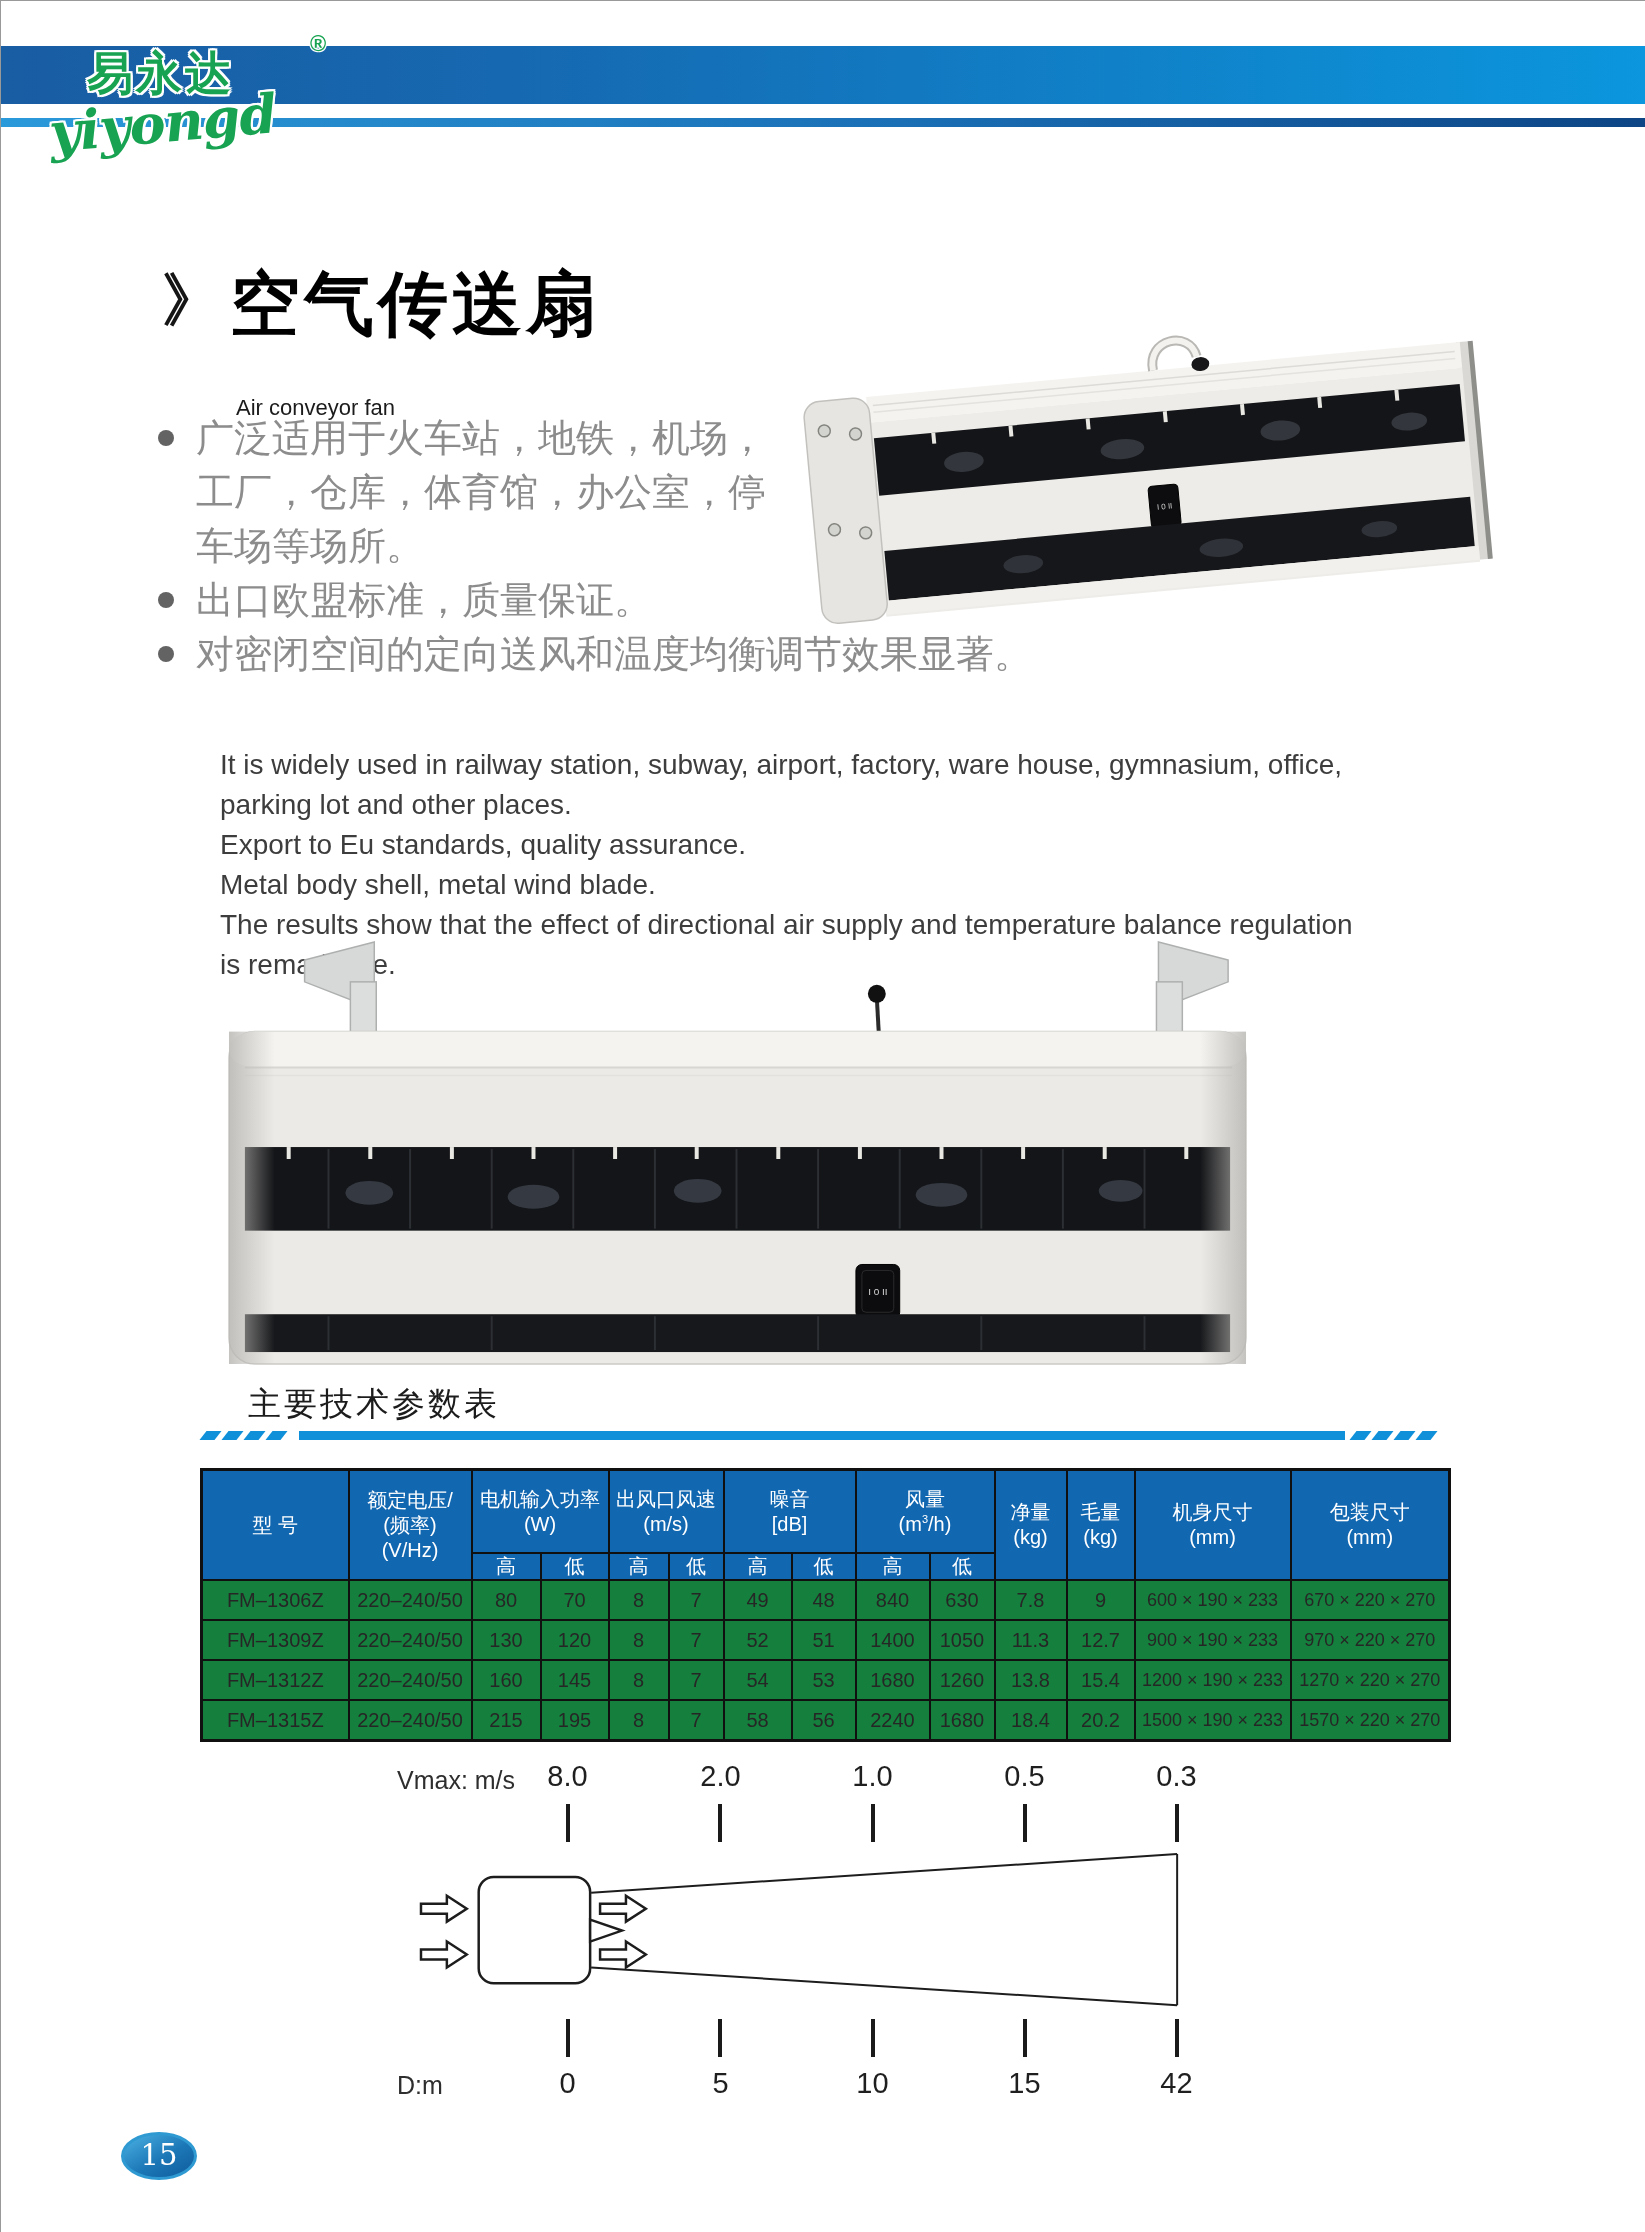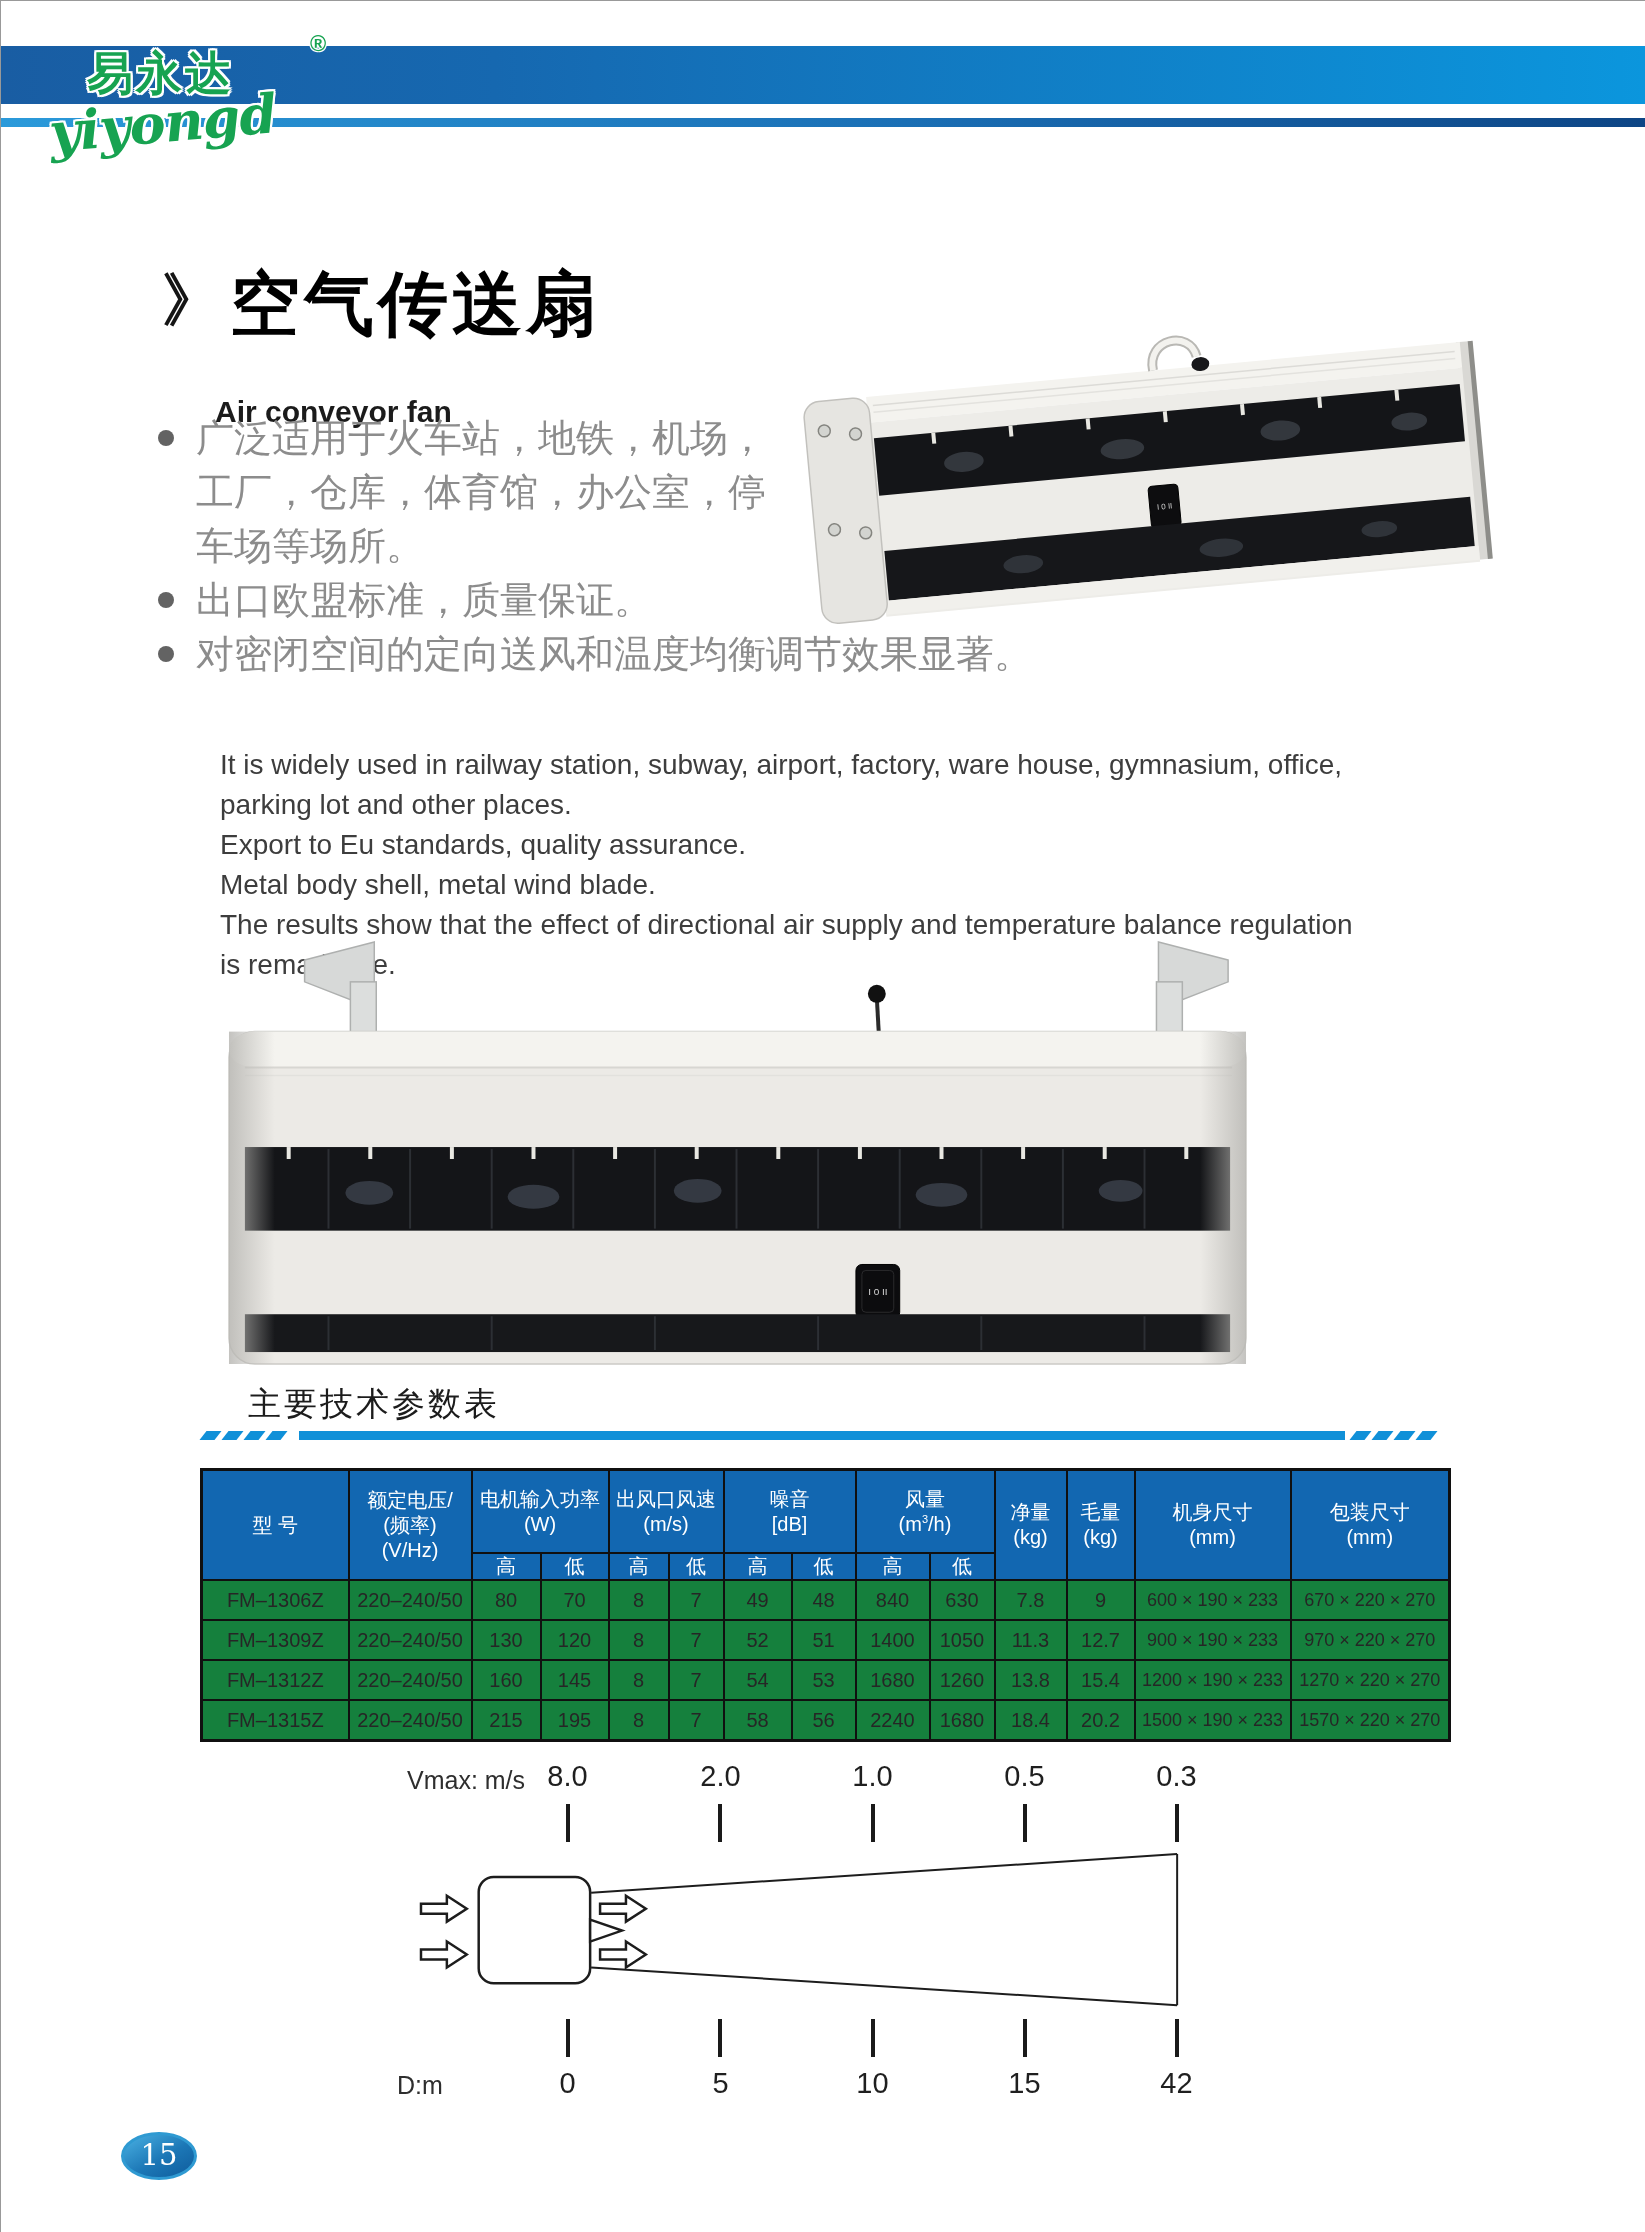--- a/index.html
+++ b/index.html
@@ -20,21 +20,21 @@
     text-shadow:-2px -2px 0 #fff,2px -2px 0 #fff,-2px 2px 0 #fff,2px 2px 0 #fff,0 -2px 0 #fff,0 2px 0 #fff,-2px 0 0 #fff,2px 0 0 #fff;}
   .logo-reg{position:absolute;left:261px;top:18px;font-size:22px;color:#17a351;font-weight:bold;
     text-shadow:-1px -1px 0 #fff,1px -1px 0 #fff,-1px 1px 0 #fff,1px 1px 0 #fff;}
   .logo-en{position:absolute;left:0px;top:78px;font-size:54px;font-style:italic;font-weight:bold;
     color:#17a351;font-family:"DejaVu Serif",serif;transform:rotate(-5deg);letter-spacing:-1px;
     text-shadow:-2px -2px 0 #fff,2px -2px 0 #fff,-2px 2px 0 #fff,2px 2px 0 #fff,0 -2px 0 #fff,0 2px 0 #fff,-2px 0 0 #fff,2px 0 0 #fff;}
   
   .title-row{position:absolute;left:161px;top:257px;display:flex;align-items:center;}
   .title-marker{font-size:58px;font-weight:bold;color:#151515;margin-right:10px;transform:translateY(-4px);}
   .title-cn{font-size:70px;font-weight:bold;color:#000000;letter-spacing:4px;}
-  .title-en{position:absolute;left:214px;top:394px;font-size:30px;font-weight:bold;color:#1b1b1b;}
+  .title-en{position:absolute;left:235px;top:394px;font-size:22px;font-weight:normal;color:#1b1b1b;}
   
   .bullets{position:absolute;left:157px;top:410px;}
   .bullet{display:flex;align-items:flex-start;font-size:38px;line-height:54px;color:#8c8c8c;}
   .bullet .dot{flex:0 0 auto;width:16px;height:16px;border-radius:50%;background:#636363;margin:19px 22px 0 0;}
   .bullet.b1 .txt{width:575px;}
   .bullet .txt{white-space:normal;}
   .bullet.single .txt{white-space:nowrap;}
   
   .desc{position:absolute;left:219px;top:744px;font-size:28px;line-height:40px;color:#3d3d3d;}
   .desc div{white-space:nowrap;}
@@ -384,21 +384,21 @@
             <td>1680</td>
         <td>18.4</td>
             <td>20.2</td>
         <td class="dim">1500 × 190 × 233</td>
             <td class="dim">1570 × 220 × 270</td>
       </tr>
     </tbody>
       </table>
   </div>
 
-  <div class="diagram-label" style="left:406px;top:1765px;">Vmax: m/s</div>
+  <div class="diagram-label" style="left:396px;top:1765px;">Vmax: m/s</div>
   <div class="scale-val" style="left:507px;top:1759px;">8.0</div>
   <div class="scale-val" style="left:660px;top:1759px;text-align:center;">2.0</div>
   <div class="scale-val" style="left:812px;top:1759px;">1.0</div>
   <div class="scale-val" style="left:964px;top:1759px;">0.5</div>
   <div class="scale-val" style="left:1116px;top:1759px;">0.3</div>
 
   <div class="tick" style="left:565px;top:1803px;"></div>
   <div class="tick" style="left:717px;top:1803px;"></div>
   <div class="tick" style="left:870px;top:1803px;"></div>
   <div class="tick" style="left:1022px;top:1803px;"></div>

